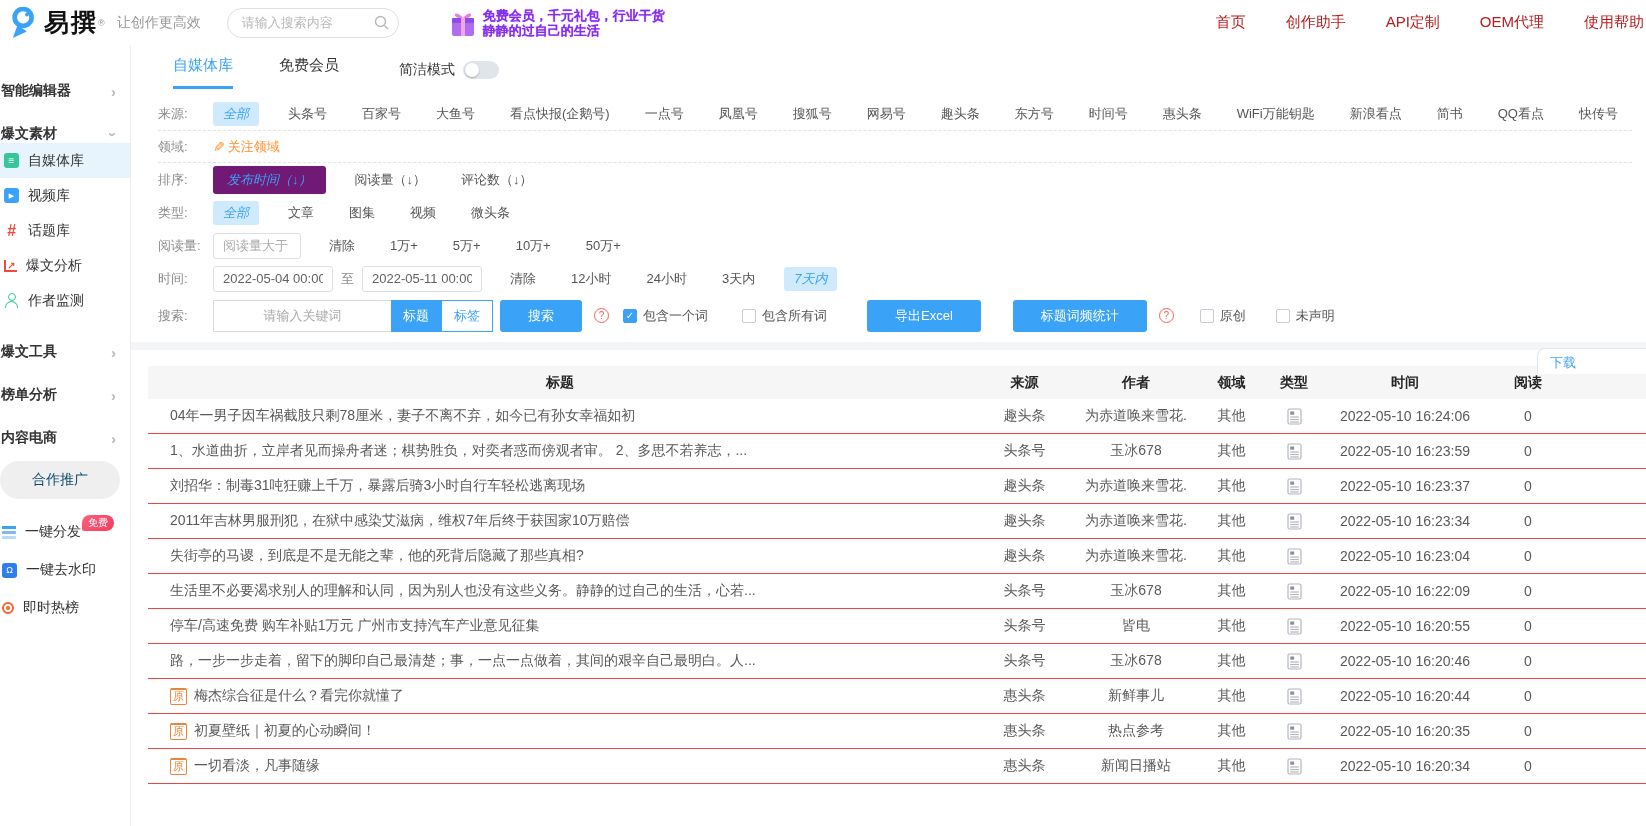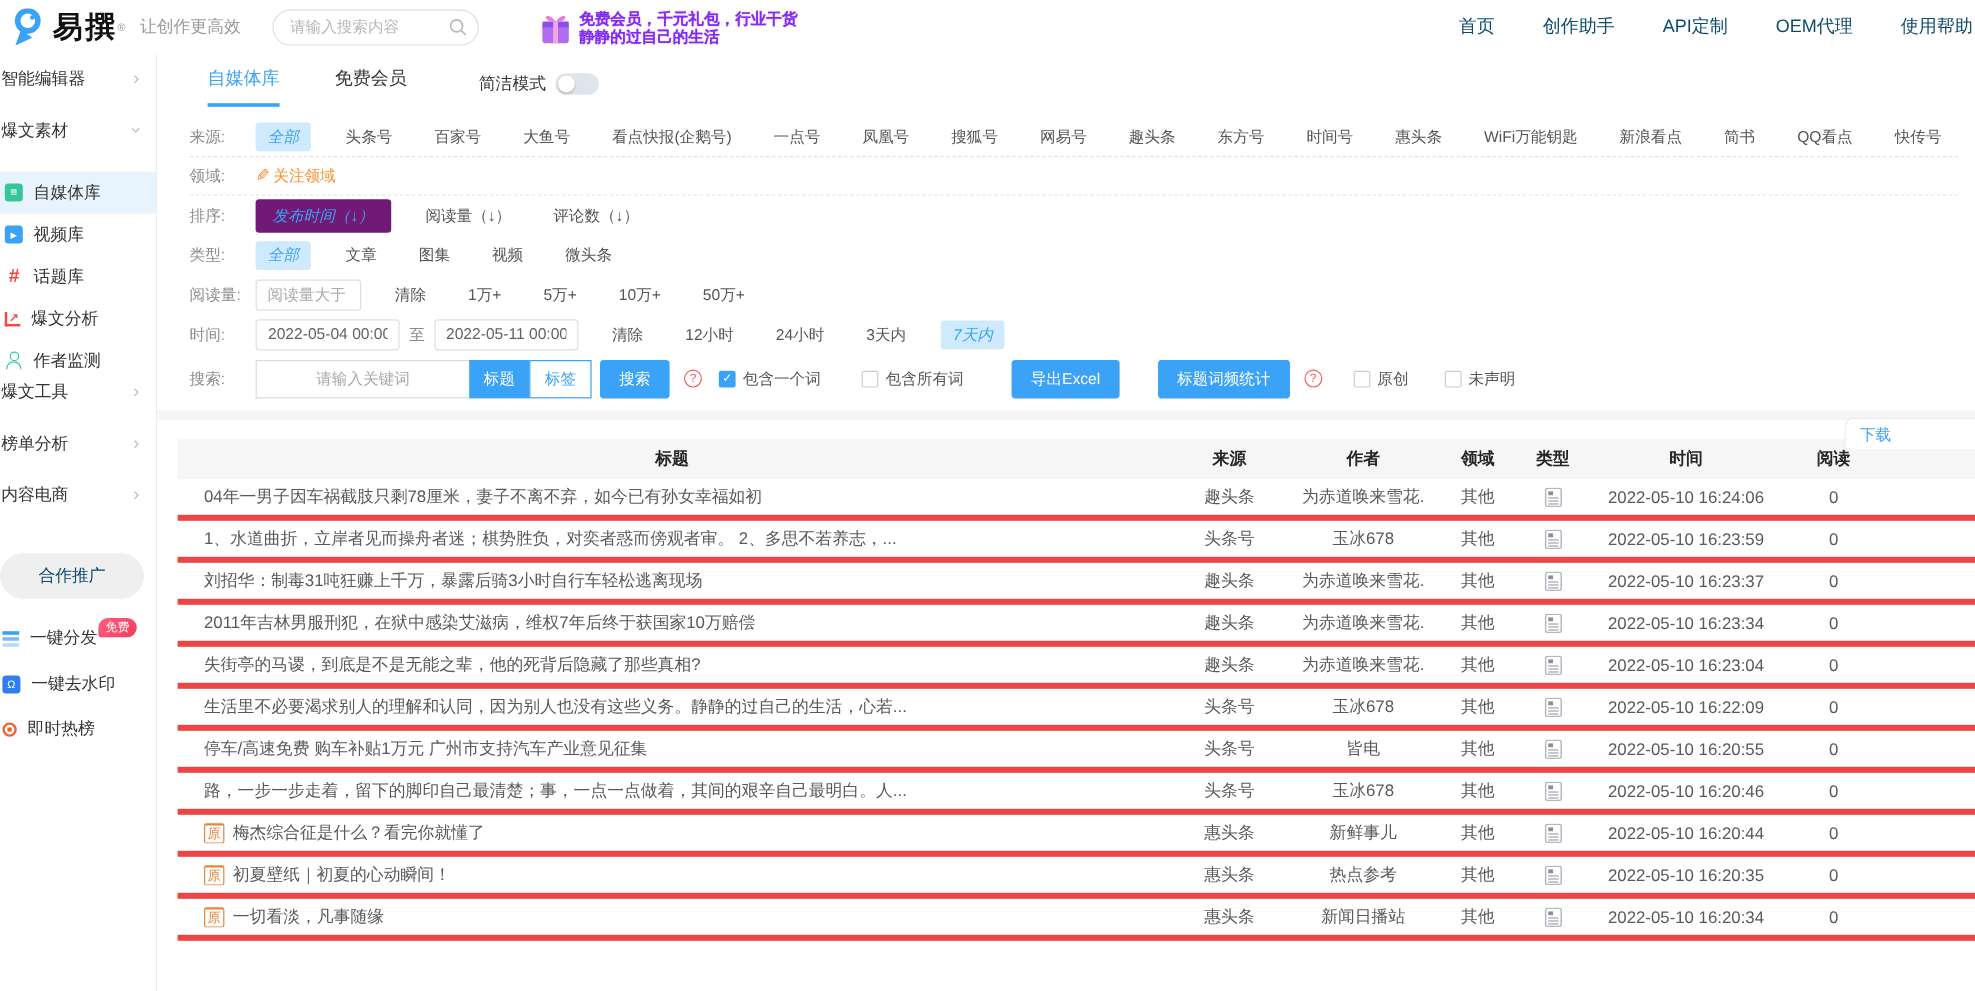--- a/index.html
+++ b/index.html
@@ -16,28 +16,28 @@
   .tagline { margin-left:12px; font-size:14px; color:#999; }
   .hsearch { margin-left:26px; position:relative; }
   .hsearch input { width:172px; height:30px; border:1px solid #e0e0e0; border-radius:16px;
                    padding:0 32px 0 14px; font-size:13px; color:#555; outline:none; }
   .hsearch input::placeholder { color:#b8b8b8; }
   .hsearch .mag { position:absolute; right:10px; top:7px; }
   .promo { margin-left:50px; display:flex; align-items:center; cursor:pointer; }
   .promo-text { margin-left:6px; font-size:13px; font-weight:700; color:#7b2ff2;
                 line-height:15px; text-shadow:0 0 1px #d86af0; }
   .topnav { margin-left:auto; display:flex; gap:40px; padding-right:2px; white-space:nowrap; }
-  .topnav .nav-item { font-size:15px; color:#0c4a6e; cursor:pointer; }
+  .topnav .nav-item { font-size:15px; color:#b91c1c; cursor:pointer; }
 
   
   .sidebar { position:absolute; top:45px; left:0; bottom:0; width:131px;
              border-right:1px solid #ececec; background:#fff; padding-top:12px; overflow:hidden; }
   .sb-item { cursor:pointer; }
-  .sb-group { height:43px; display:flex; align-items:flex-start; justify-content:space-between;
-              font-size:14px; color:#333; padding:0 14px 0 1px; }
+  .sb-group { height:43px; display:flex; align-items:flex-end; justify-content:space-between;
+              font-size:14px; color:#333; padding:0 14px 0 1px;font-weight:bold; }
   .sb-chev { color:#bbb; font-size:15px; display:inline-block; }
   .sb-chev.open { transform:rotate(90deg); }
   .sb-sub { height:35px; display:flex; align-items:center; padding-left:4px; font-size:14px; color:#333; }
   .sb-sub.active { background:#e7f4fd; }
   .sb-icon { width:15px; height:15px; margin-right:9px; display:inline-flex;
              align-items:center; justify-content:center; flex-shrink:0; }
   .sb-section { width:120px; height:38px; margin:14px 0; background:#efefef; border-radius:19px;
                 display:flex; align-items:center; justify-content:center; font-size:14px; color:#0c4a6e; }
   .sb-promo { height:38px; display:flex; align-items:center; padding-left:2px;
               font-size:14px; color:#333; position:relative; }
@@ -97,42 +97,42 @@
   .mgl { margin-left:22px; }
 
   .search-row { margin-top:4px; }
   .kw-input { width:178px; height:32px; border:1px solid #d7dbe0; border-right:none; font-size:13px;
               color:#606266; padding:0 10px; outline:none;text-align:center; }
   .kw-input::placeholder { color:#aaa; }
   .seg { height:32px; font-size:13px; padding:0 12px; display:flex; align-items:center; cursor:pointer; }
   .seg-blue { background:#3aa2f7; color:#fff; }
   .seg-white { background:#fff; color:#3aa2f7; border:1px solid #3aa2f7; }
   .btn-blue { height:32px; background:#3aa2f7; color:#fff; border:none; font-size:13px;
-              padding:0 16px; border-radius:3px; cursor:pointer; display:flex; align-items:center; }
+              padding:0 28px; border-radius:3px; cursor:pointer; display:flex; align-items:center; }
   .qmark { width:15px; height:15px; border:1px solid #f56060; border-radius:50%; color:#f56060;
            display:inline-flex; align-items:center; justify-content:center; font-size:10px;
            margin-left:12px; flex-shrink:0; cursor:pointer; }
   .qmark::before { content:"?"; }
   .cb-wrap { display:flex; align-items:center; gap:6px; cursor:pointer; }
   .cb { width:14px; height:14px; border:1px solid #c9ccd2; border-radius:2px; background:#fff;
         display:inline-flex; align-items:center; justify-content:center; flex-shrink:0; }
   .cb.checked { background:#3aa2f7; border-color:#3aa2f7; }
   .cb.checked::before { content:"✓"; color:#fff; font-size:10px; }
 
   .gray-band { height:8px; background:#f4f5f7; }
   .download-tab { position:absolute; top:348px; left:1537px; width:120px; height:26px;
                   background:#fff; border:1px solid #e4e7ea; border-bottom:none;
                   border-radius:8px 0 0 0; color:#3aa2f7; font-size:13px;
                   padding:5px 0 0 12px; cursor:pointer; z-index:3; }
 
   
   .table-wrap { margin:16px 0 0 17px; width:1498px; }
   .trow, .thead { display:flex; align-items:center; }
   .thead { height:33px; background:#f6f6f7; font-weight:700; color:#262626; font-size:14px; }
-  .trow { height:35px; border-bottom:5px solid #ef4444; font-size:14px; color:#595959; cursor:pointer; }
+  .trow { height:35px; border-bottom:1px solid #ef4444; font-size:14px; color:#595959; cursor:pointer; }
   .tcell { display:flex; align-items:center; justify-content:center; text-align:center;
            white-space:nowrap; overflow:hidden; }
   .col-title { flex:1 1 auto; min-width:0; }
   .trow .col-title { justify-content:flex-start; text-align:left; padding-left:22px; }
   .col-source { width:105px; flex-shrink:0; }
   .col-author { width:118px; flex-shrink:0; }
   .col-field  { width:73px;  flex-shrink:0; }
   .col-type   { width:52px;  flex-shrink:0; }
   .col-time   { width:170px; flex-shrink:0; }
   .col-reads  { width:76px;  flex-shrink:0; }

